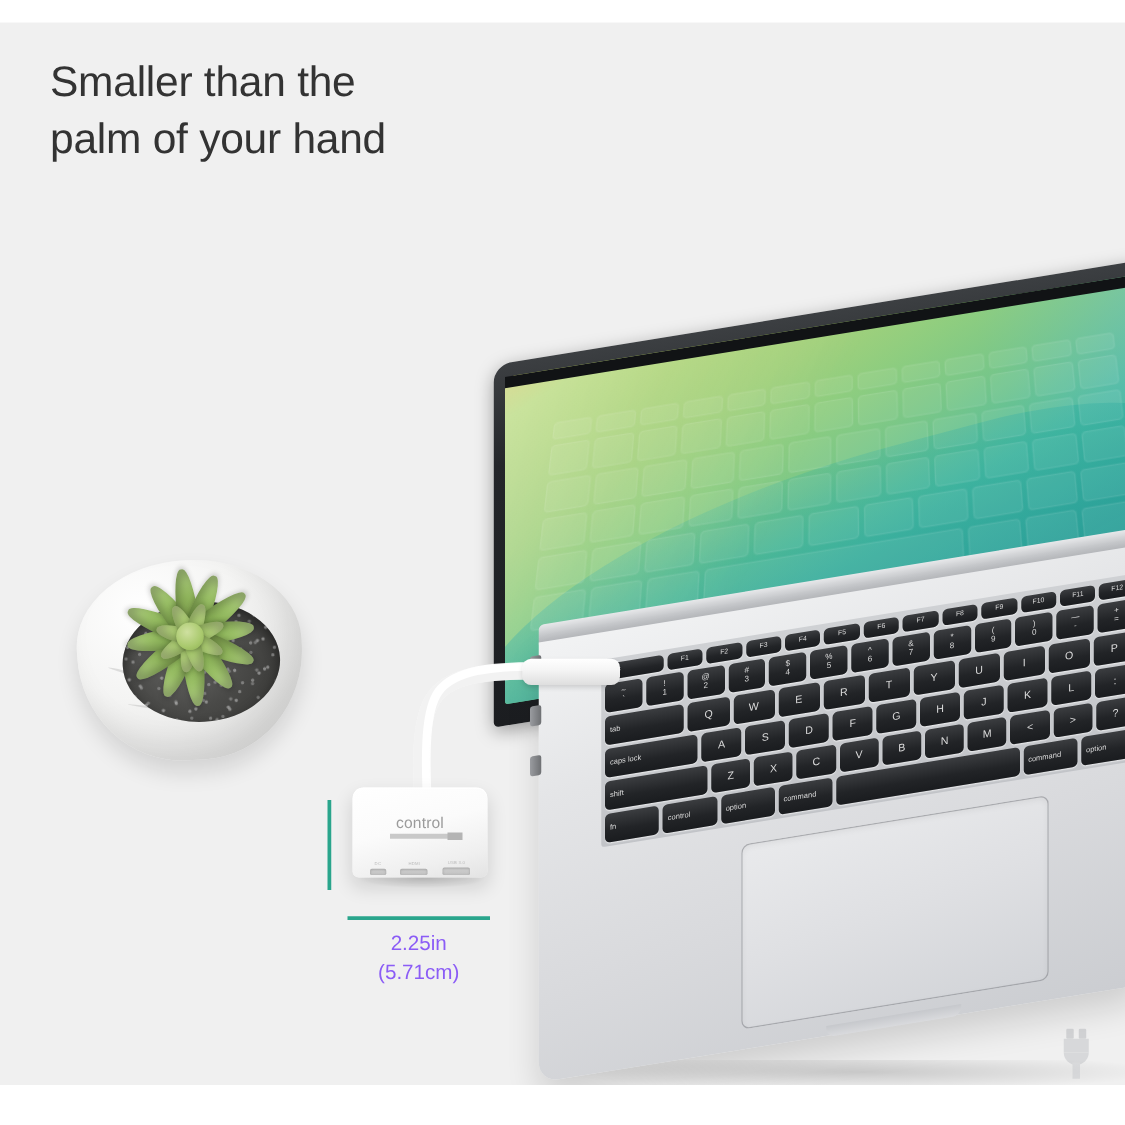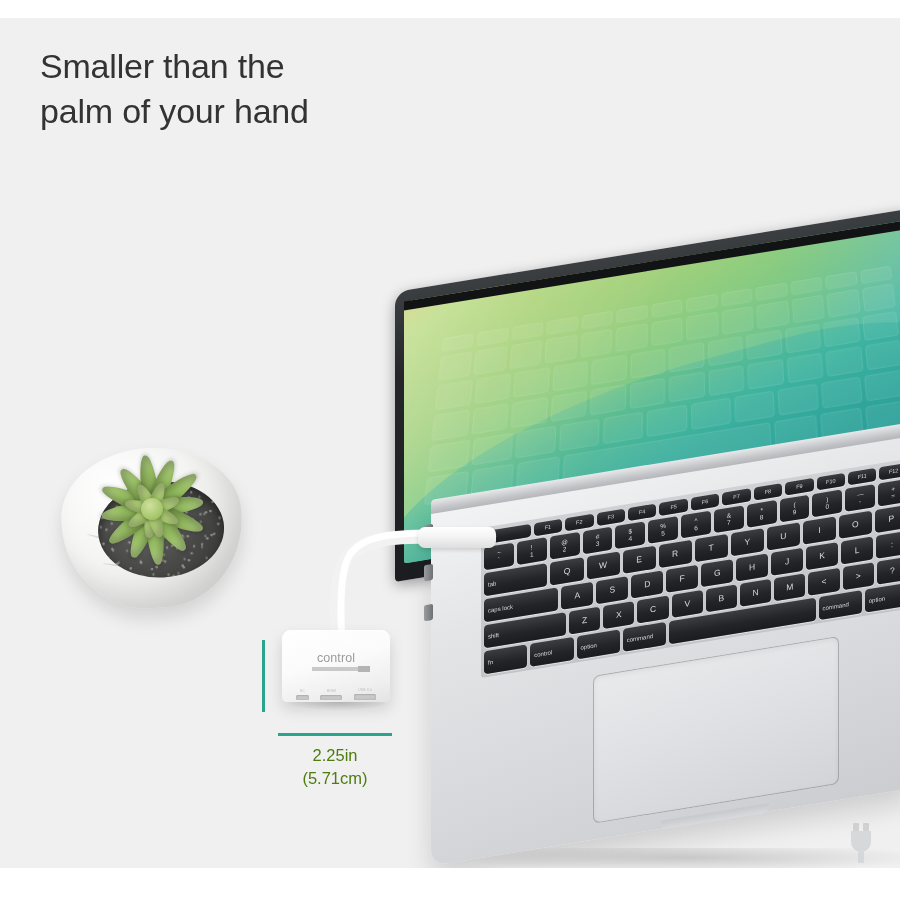--- a/index.html
+++ b/index.html
@@ -355,21 +355,21 @@
     background:#2aa58c; z-index:30;
   }
   #label-height {
     position:absolute; left:168px; top:648px; width:86px;
     text-align:center; z-index:30;
     color:#4a4a4a; font-size:16.5px; line-height:1.38;
   }
   #label-width {
     position:absolute; left:278px; top:744px; width:114px;
     text-align:center; z-index:30;
-    color:#4d7c0f; font-size:16.5px; line-height:1.38;
+    color:#8b5cf6; font-size:16.5px; line-height:1.38;
   }
 
   
   #usb-watermark {
     position:absolute; right:26px; bottom:36px; width:26px; height:42px; z-index:55;
     opacity:0.55;
   }
 </style>
 </head>
 <body>

